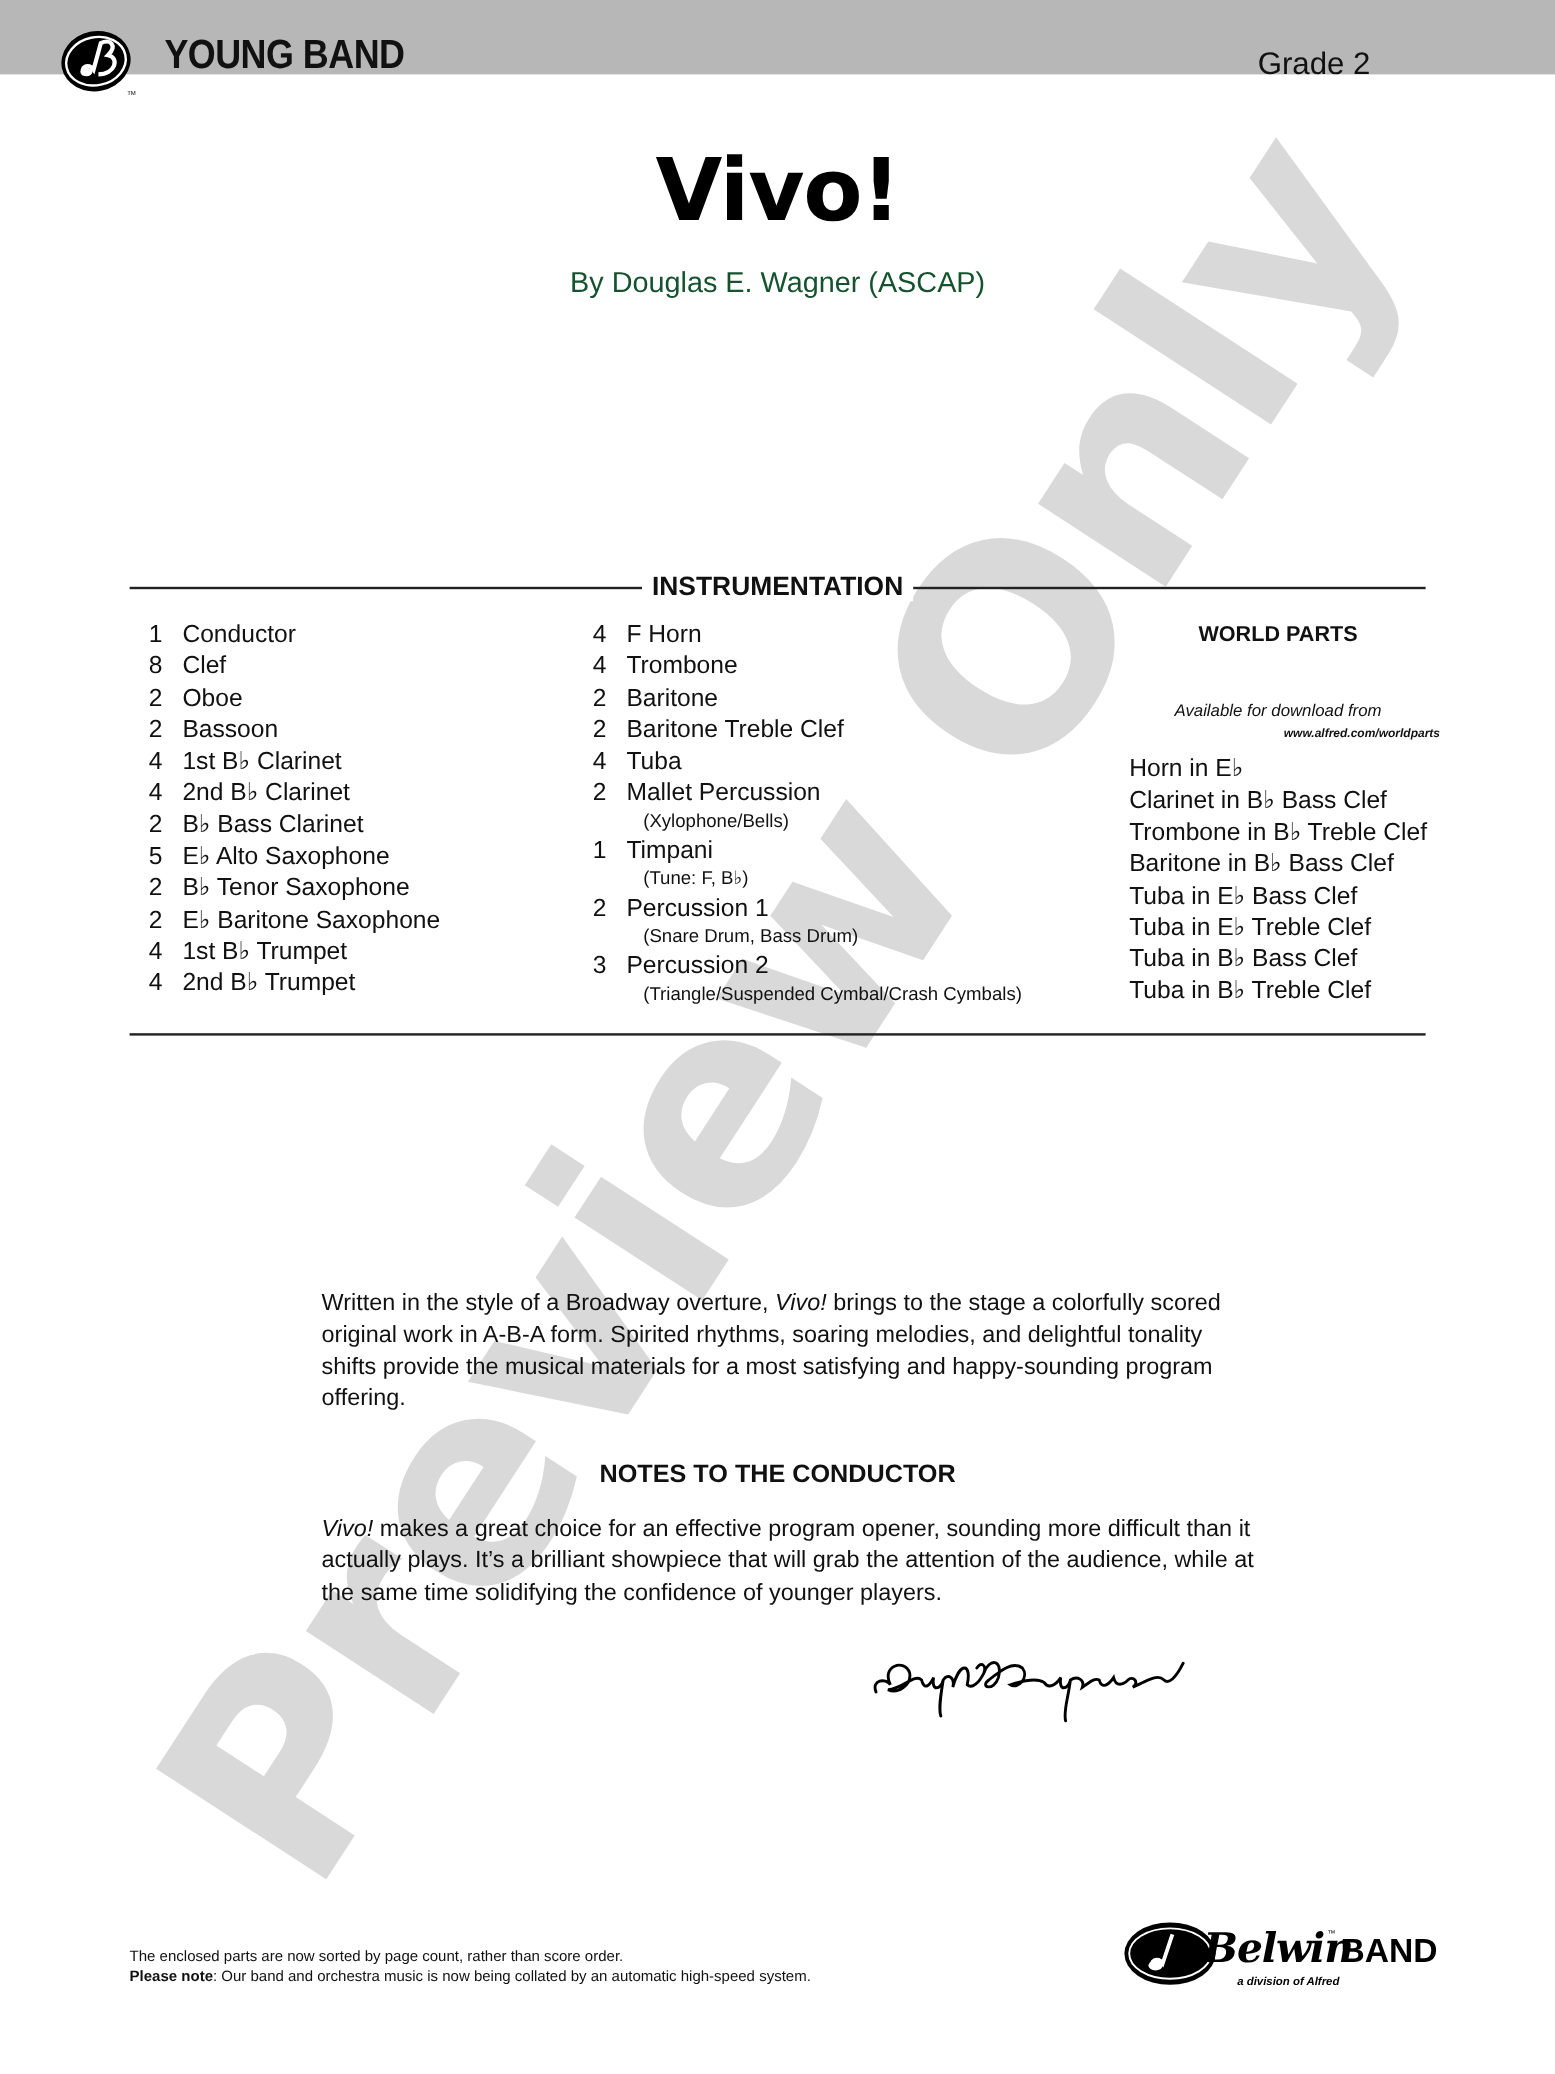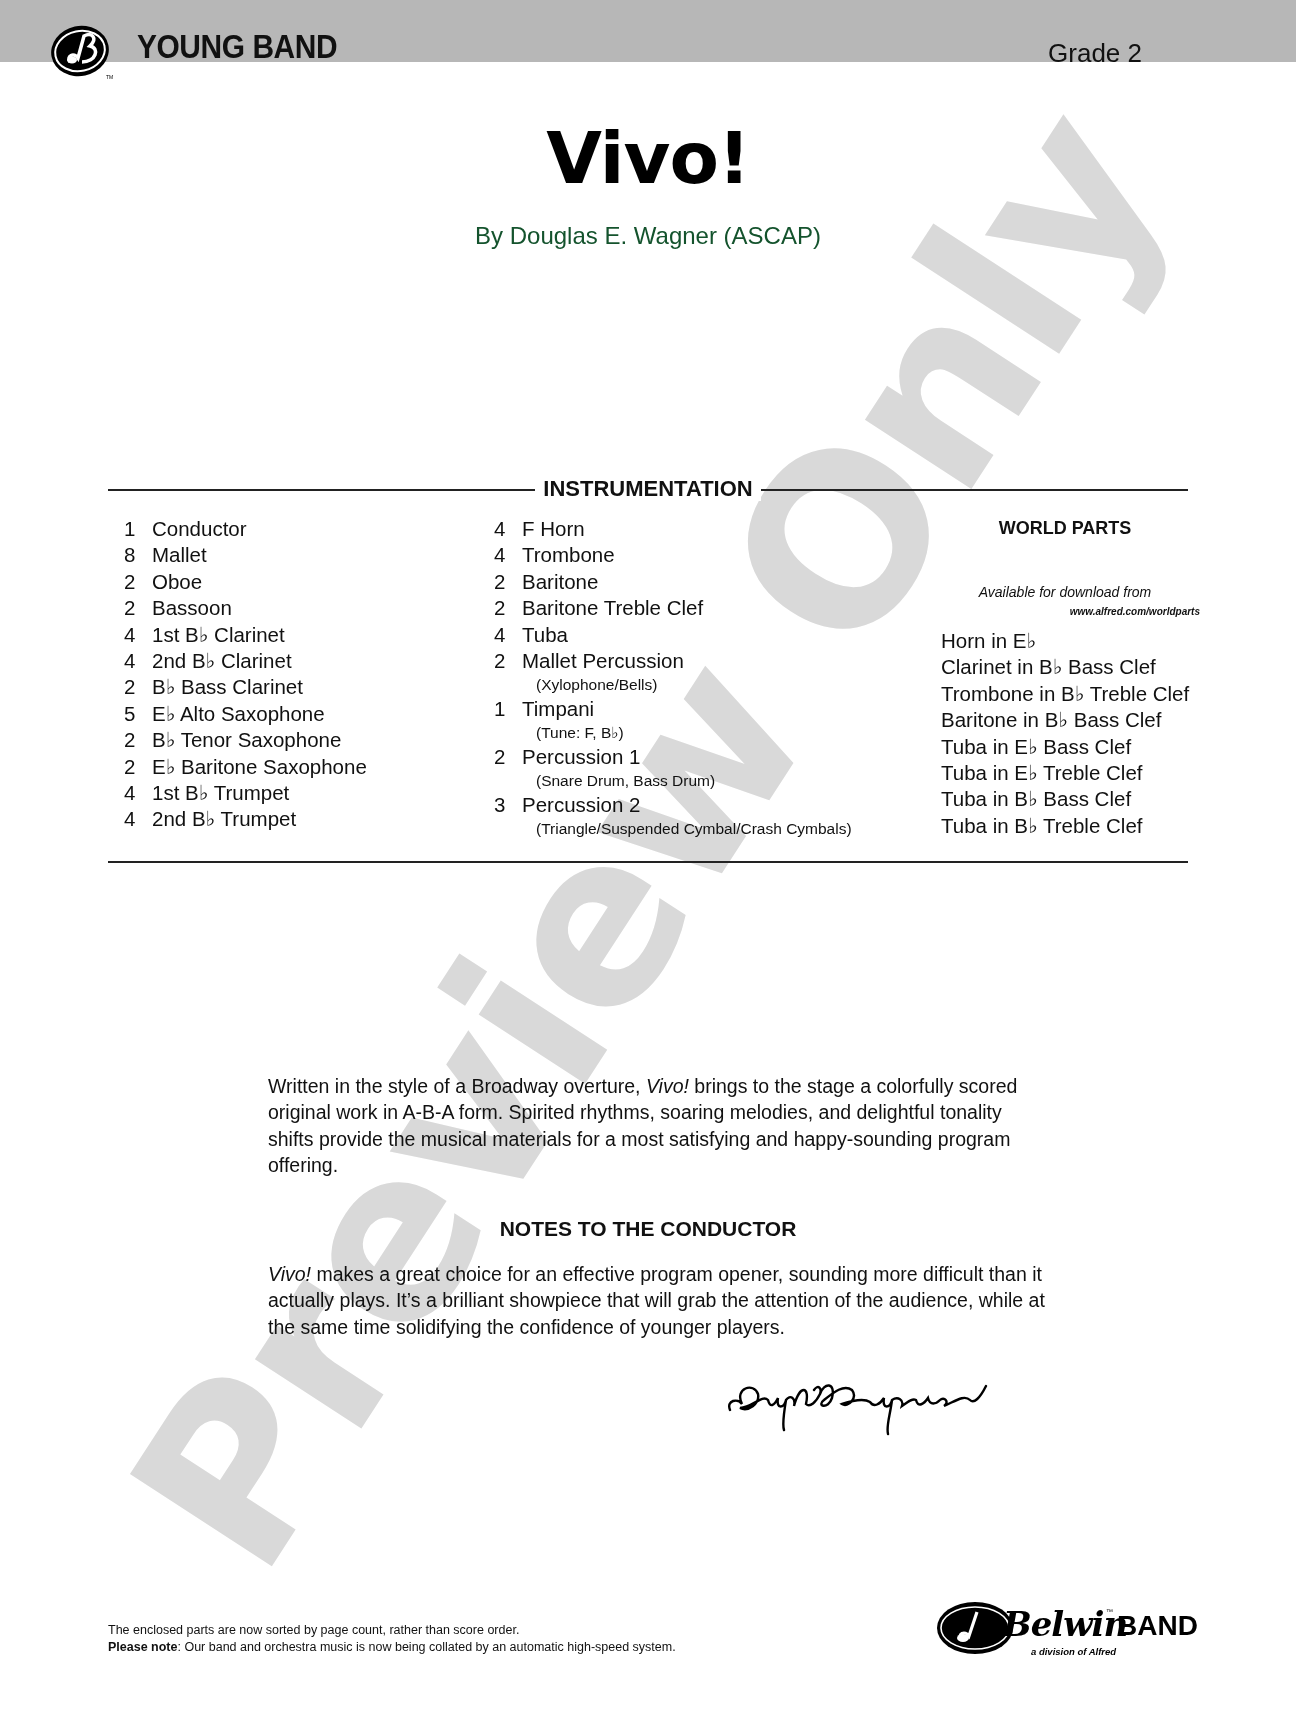--- a/index.html
+++ b/index.html
@@ -115,21 +115,21 @@
     <div class="label"><span>INSTRUMENTATION</span></div>
   </div>
 
   <div class="col col1">
     <div class="row">
         <span class="qty">1</span>
         <span class="name">Conductor</span>
       </div>
     <div class="row">
         <span class="qty">8</span>
-        <span class="name">Mallet</span>
+        <span class="name">Clef</span>
       </div>
     <div class="row">
         <span class="qty">2</span>
         <span class="name">Oboe</span>
       </div>
     <div class="row">
         <span class="qty">2</span>
         <span class="name">Bassoon</span>
       </div>
     <div class="row">

